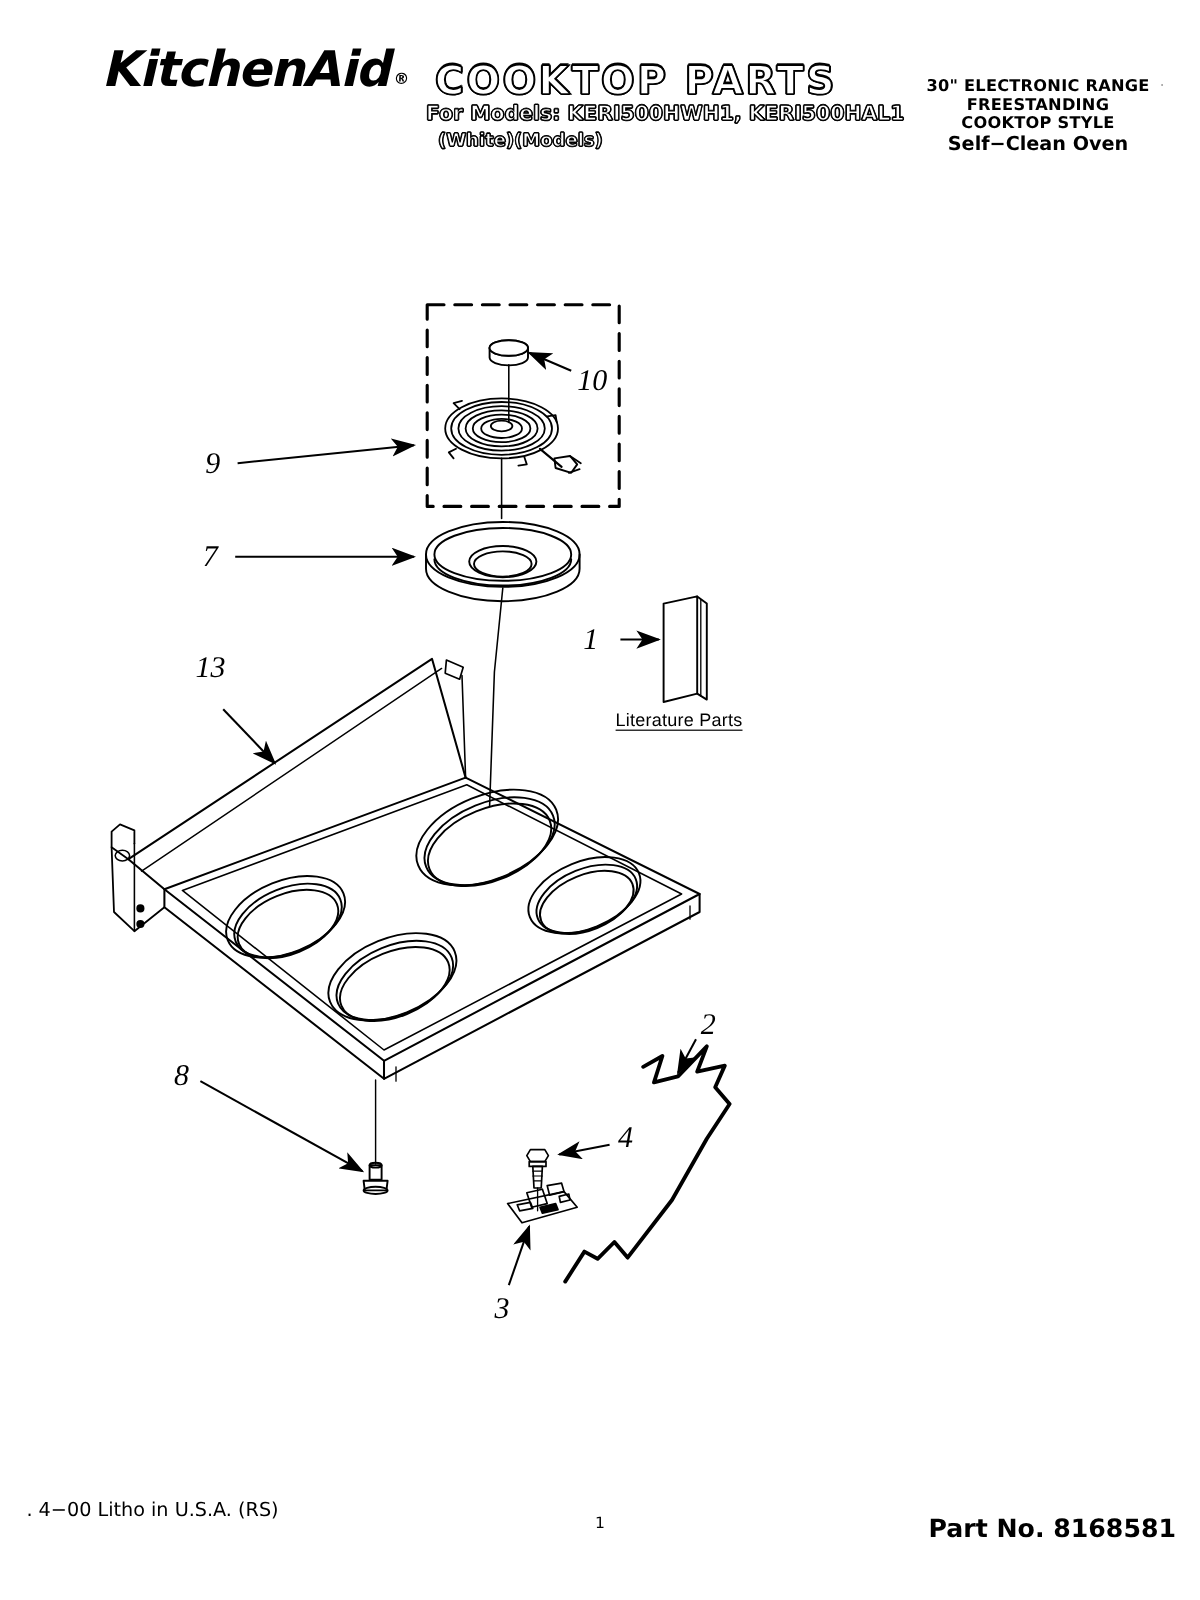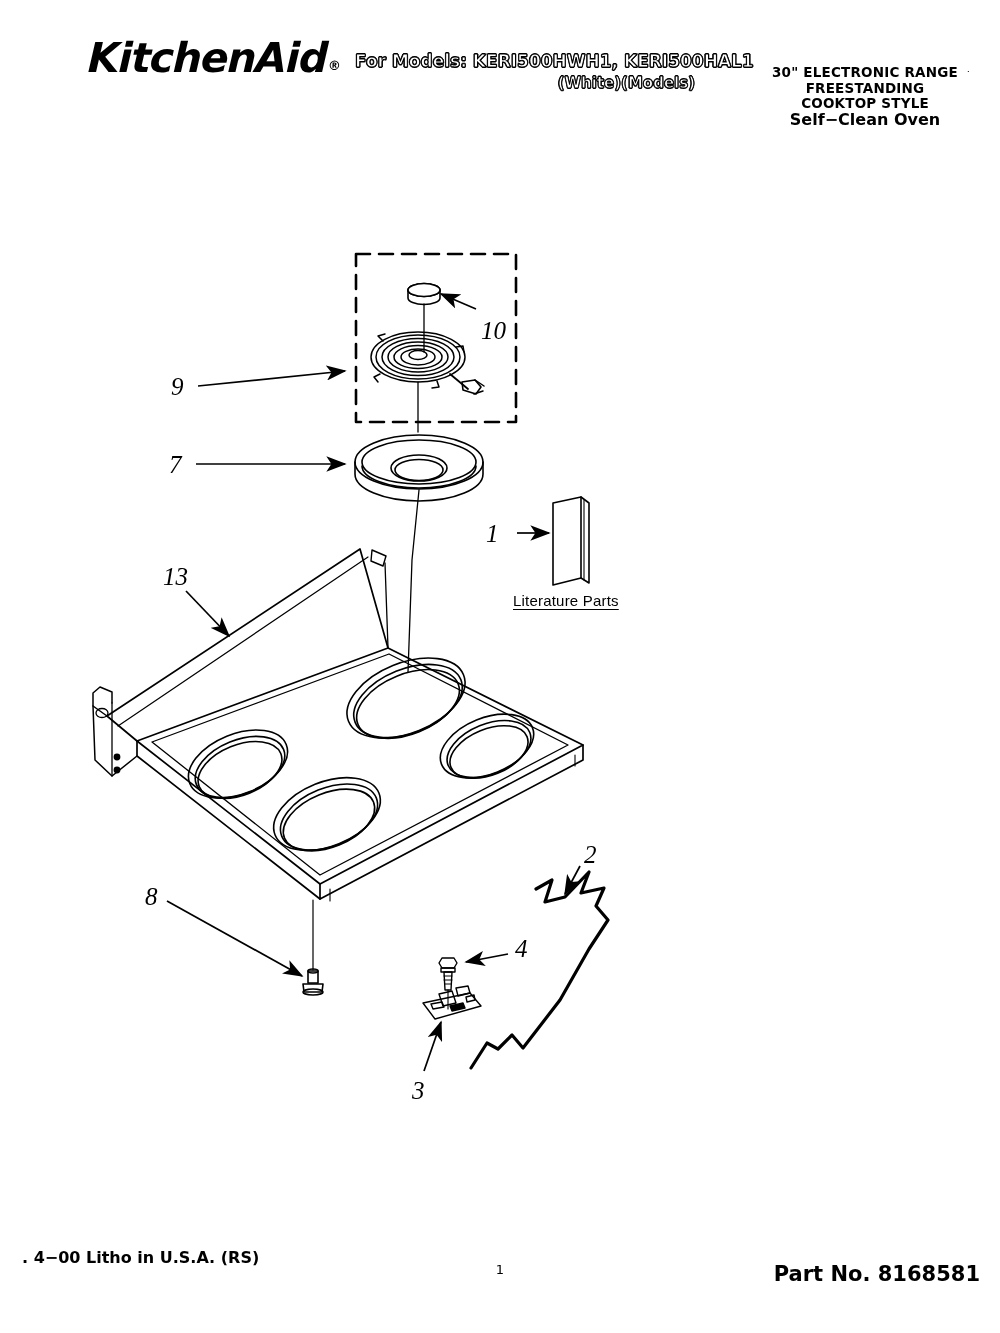--- a/index.html
+++ b/index.html
@@ -74,21 +74,21 @@
     -webkit-text-stroke: 1.0px #000;
     text-shadow:
       -0.8px 0 0 #000, 0.8px 0 0 #000, 0 -0.8px 0 #000, 0 0.8px 0 #000;
     white-space: nowrap;
   }
   #doc-colors {
     margin-top: 2px;
     width: 330px;
     margin-left: 10px;
     display: flex;
-    justify-content: flex-end;
+    justify-content: flex-start;
     font-family: "DejaVu Sans", sans-serif;
     font-size: 15px;
     font-weight: bold;
     color: #fff;
     -webkit-text-stroke: 0.9px #000;
     text-shadow:
       -0.8px 0 0 #000, 0.8px 0 0 #000, 0 -0.8px 0 #000, 0 0.8px 0 #000;
   }
 
   #model-spec {
@@ -134,21 +134,21 @@
     text-underline-offset: 3px;
     text-align: right;
   }
 
   
   #footer-left {
     left: 22px;
     top: 1248px;
     font-family: "DejaVu Sans", sans-serif;
     font-size: 16px;
-    font-weight: bold;
+    font-weight: normal;
   }
   #footer-page {
     left: 0;
     top: 1262px;
     width: 1000px;
     text-align: center;
     font-family: "DejaVu Sans", sans-serif;
     font-size: 13px;
   }
   #footer-right {
@@ -167,20 +167,21 @@
 </head>
 <body>
 
 <div id="page">
 
   <div class="abs" id="brand-logo">
     <span class="wordmark">KitchenAid</span><span class="wordmark regmark">®</span>
   </div>
 
   <div class="abs" id="title-block">
+    <div id="doc-title">COOKTOP PARTS</div>
     <div id="doc-models">For Models: KERI500HWH1, KERI500HAL1</div>
     <div id="doc-colors">
       <span>(White)</span>
       <span>(Models)</span>
     </div>
   </div>
 
   <div class="abs" id="model-spec">
     <div>30" ELECTRONIC RANGE</div>
     <div>FREESTANDING</div>
@@ -334,23 +335,23 @@
       <path d="M186,591 L229,636" marker-end="url(#ar)"></path>
       <path d="M167,901 L302,976" marker-end="url(#ar)"></path>
       <path d="M580,866 L565,894" marker-end="url(#ar)"></path>
       <path d="M424,1071 L441,1022" marker-end="url(#ar)"></path>
       <path d="M508,954 L466,962" marker-end="url(#ar)"></path>
     </g>
   </svg>
 
   <div class="abs callout" style="left:171px; top:374px;">9</div>
   <div class="abs callout" style="left:169px; top:452px;">7</div>
-  <div class="abs callout" style="left:481px; top:318px;">10</div>
+  <div class="abs callout" style="left:481px; top:305px;">10</div>
   <div class="abs callout" style="left:486px; top:521px;">1</div>
-  <div class="abs callout" style="left:163px; top:564px;">13</div>
+  <div class="abs callout" style="left:163px; top:544px;">13</div>
   <div class="abs callout" style="left:145px; top:884px;">8</div>
   <div class="abs callout" style="left:584px; top:842px;">2</div>
   <div class="abs callout" style="left:412px; top:1078px;">3</div>
   <div class="abs callout" style="left:515px; top:936px;">4</div>
 
   <div class="abs" id="literature-caption">Literature Parts</div>
 
   <div class="abs" id="footer-left">. 4−00 Litho in U.S.A. (RS)</div>
   <div class="abs" id="footer-page">1</div>
   <div class="abs" id="footer-right">Part No. 8168581</div>

